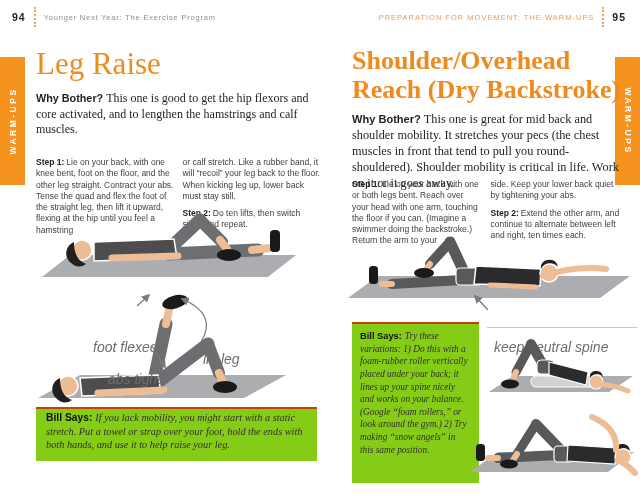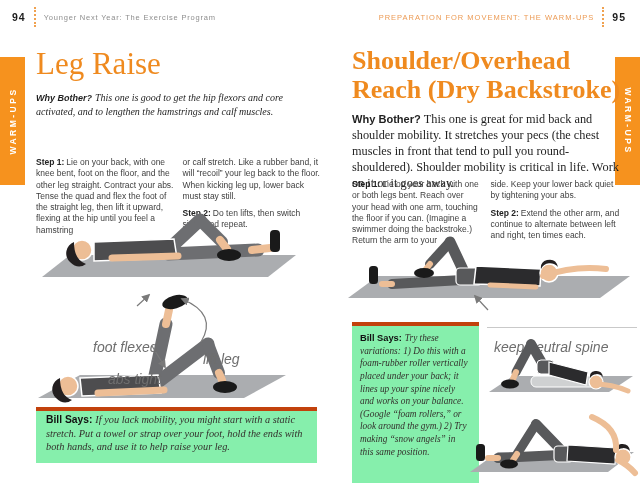--- a/index.html
+++ b/index.html
@@ -16,36 +16,36 @@
        display:flex;align-items:center;justify-content:center;}
   .tab span{color:#fff;font-weight:bold;font-size:8.5px;letter-spacing:2.5px;white-space:nowrap;}
   .tab-left{left:0;}  .tab-left span{transform:rotate(-90deg);}
   .tab-right{right:0;} .tab-right span{transform:rotate(90deg);}
   
   .extitle{position:absolute;font-family:"Liberation Serif",serif;color:#ef8a1f;}
   .title-l{left:36px;top:46px;font-size:31px;}
   .title-r{left:352px;top:46px;font-size:26px;line-height:1.12;}
   
   .why{position:absolute;font-family:"Liberation Serif",serif;color:#1f1f1f;line-height:1.3;}
-  .why-l{left:36px;top:91px;width:284px;font-size:10px;font-style:italic;}
+  .why-l{left:36px;top:91px;width:284px;font-size:12px;}
   .why-r{left:352px;top:112px;width:268px;font-size:12.3px;}
   .why .lbl{font-family:"Liberation Sans",sans-serif;font-weight:bold;font-size:0.9em;margin-right:3px;}
   
   .steps{position:absolute;display:flex;color:#3e3e3e;font-size:8.5px;line-height:1.33;}
   .steps-l{left:36px;top:121px;width:284px;gap:9px;margin-top:36px;}
   .steps-r{left:352px;top:179px;width:268px;gap:9px;}
   .steps .col{flex:1;}
   .steps p{margin:0 0 6px 0;}
   .steps .lbl{font-weight:bold;color:#222;margin-right:2px;}
   
   .fig{position:absolute;}
   
   .anno{position:absolute;font-style:italic;font-size:14px;color:#6e6e6e;white-space:nowrap;margin-top:38px;}
   
-  .bill{position:absolute;box-sizing:border-box;background:#86efac;border-top:4px solid #c2410c;
+  .bill{position:absolute;box-sizing:border-box;background:#84cc16;border-top:2px solid #c2410c;
         font-family:"Liberation Serif",serif;font-style:italic;color:#33302c;}
   .bill .lbl{font-family:"Liberation Sans",sans-serif;font-style:normal;font-weight:bold;color:#111;margin-right:3px;}
   .bill-l{left:36px;top:407px;width:281px;padding:2px 10px 9px 10px;font-size:10.3px;line-height:1.32;}
   .bill-r{left:352px;top:322px;width:127px;height:161px;padding:6px 8px;font-size:9.3px;line-height:1.36;}
   .rule{position:absolute;height:1px;background:#c9c9c9;}
 </style>
 </head>
 <body>
 
 <div class="spread">

